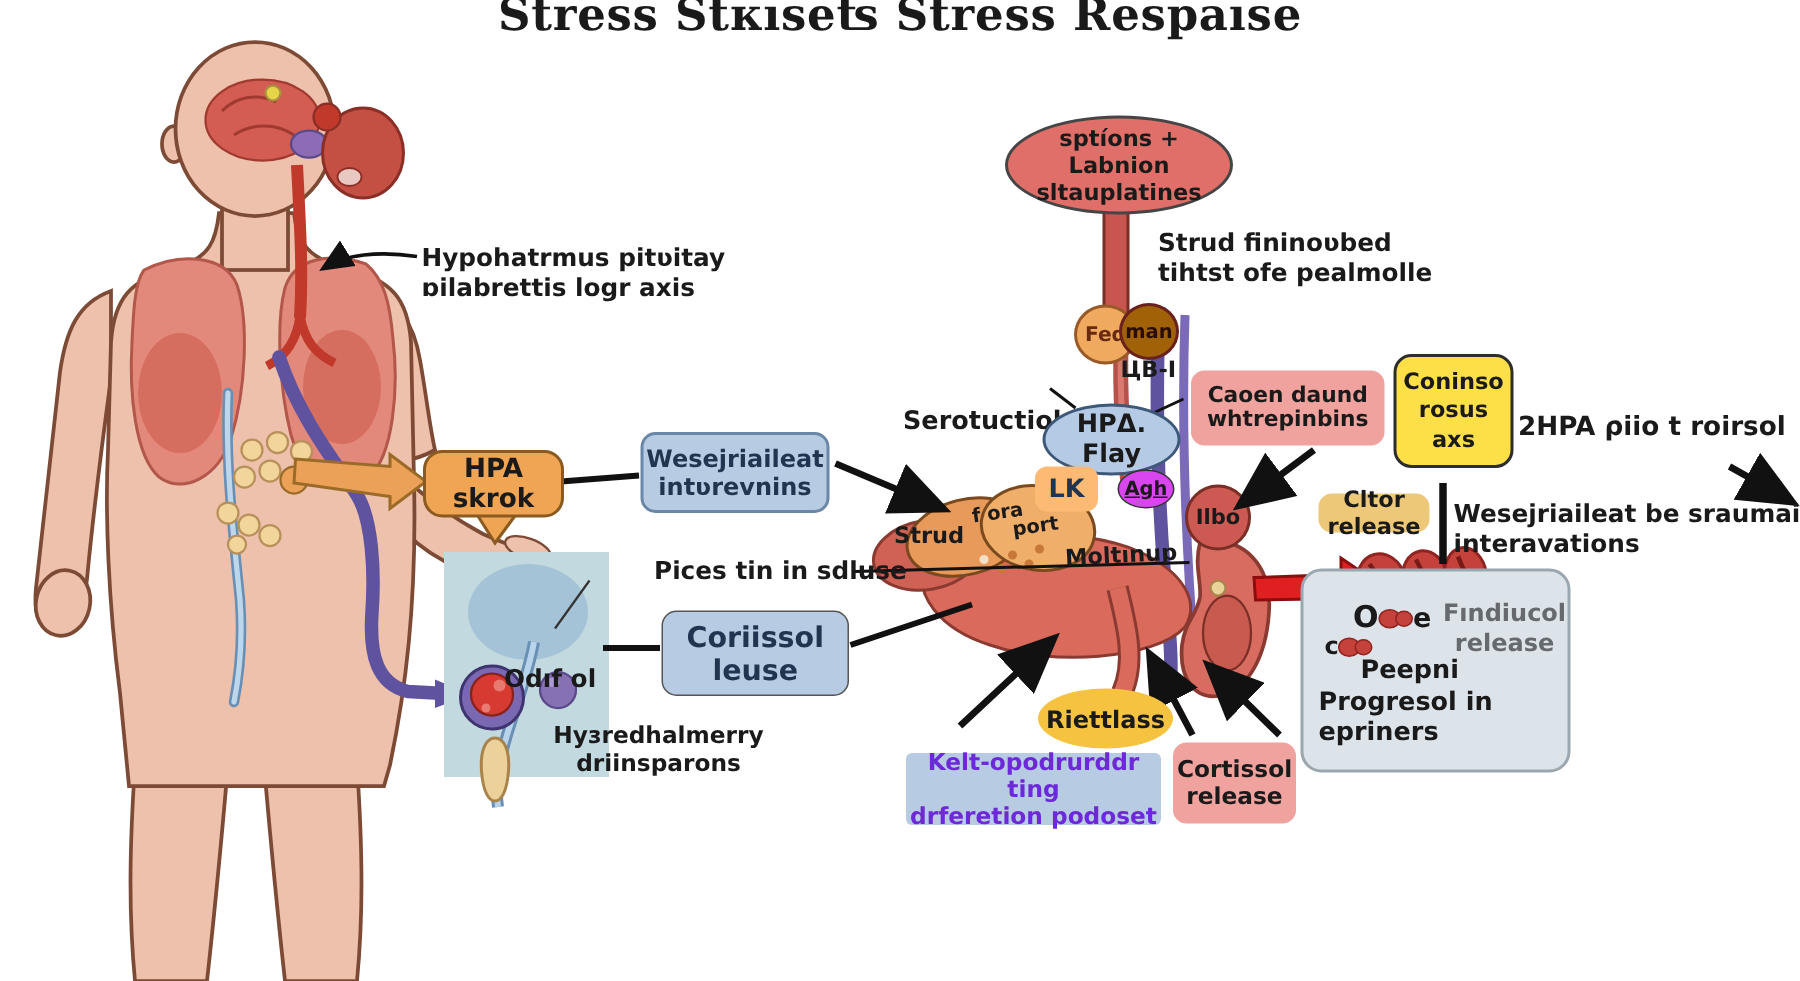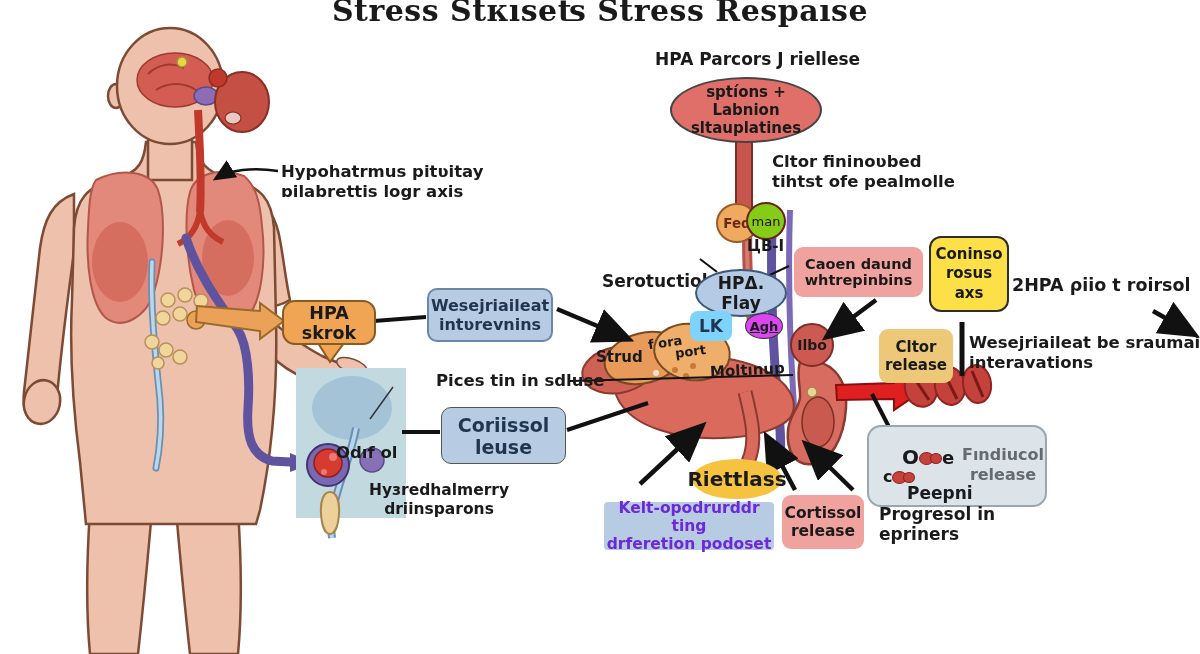--- a/index.html
+++ b/index.html
@@ -172,71 +172,70 @@
     <line x1="1153" y1="311" x2="1192" y2="333" stroke-width="4.5" marker-end="url(#ah)"></line>
     <line x1="640" y1="484" x2="700" y2="428" stroke-width="4.5" marker-end="url(#ah)"></line>
     <line x1="795" y1="490" x2="768" y2="439" stroke-width="4.5" marker-end="url(#ah)"></line>
     <line x1="853" y1="490" x2="808" y2="446" stroke-width="4.5" marker-end="url(#ah)"></line>
     <line x1="872" y1="394" x2="889" y2="427" stroke-width="4"></line>
   </g>
 </svg>
 
 <div class="title">Stress Stкıseʦ Stress Respaıse</div>
 
-<div class="lbl" style="left:655px;top:49px;width:200px;text-align:center;font-size:17px;">HPA Parcors J riellese</div>
 
 <div class="box oval-pink ctr" style="left:670px;top:77px;width:152px;height:66px;font-weight:bold;font-size:15px;">
   <span>sptíons + Labnion</span>
   <span>sltauplatines</span>
 </div>
 
 <div class="lbl" style="left:772px;top:152px;font-size:16.5px;">
-  <span style="display:block">Cltor fininoʋbed</span>
+  <span style="display:block">Strud fininoʋbed</span>
   <span style="display:block">tihtst ofe pealmolle</span>
 </div>
 
 <div class="lbl" style="left:281px;top:162px;font-size:16.5px;">
   <span style="display:block">Hypohatrmus pitʋitay</span>
   <span style="display:block">ɒilabrettis logr axis</span>
 </div>
 
 <div class="box ctr" style="left:692px;top:203px;width:42px;height:40px;border-radius:50%;background:#efaa60;border:2px solid #9a5a28;font-weight:bold;font-size:13.5px;color:#6a2a10;margin-left:24px;">
   <span>Fed</span>
 </div>
-<div class="box ctr" style="left:746px;top:202px;width:40px;height:38px;border-radius:50%;background:#84cc16;border:2px solid #6a201c;font-weight:normal;font-size:13px;color:#2a0c0a;">
+<div class="box ctr" style="left:746px;top:202px;width:40px;height:38px;border-radius:50%;background:#a16207;border:2px solid #6a201c;font-weight:bold;font-size:13px;color:#2a0c0a;">
   <span>man</span>
 </div>
 
 <div class="lbl" style="left:602px;top:239px;font-size:17px;margin-top:32px;">Serotuctiol</div>
 <div class="lbl" style="left:747px;top:237px;font-size:15px;">ЦB-I</div>
 
 <div class="box ctr" style="left:695px;top:269px;width:92px;height:48px;border-radius:50%;background:#b5cbe5;border:2.5px solid #3d5878;font-weight:bold;font-size:17px;">
   <span>HPΔ. Flay</span>
 </div>
-<div class="box ctr" style="left:690px;top:311px;width:42px;height:30px;border-radius:8px;background:#7dd3fc;font-weight:bold;font-size:17px;color:#1f3550;">
+<div class="box ctr" style="left:690px;top:311px;width:42px;height:30px;border-radius:8px;background:#fdba74;font-weight:bold;font-size:17px;color:#1f3550;">
   <span>LK</span>
 </div>
 <div class="box ctr" style="left:745px;top:313px;width:38px;height:26px;border-radius:50%;background:#d946ef;border:1.5px solid #333;font-weight:bold;font-size:13px;text-decoration:underline;">
   <span>Agh</span>
 </div>
 
 <div class="box pinkbox ctr" style="left:794px;top:247px;width:129px;height:50px;font-weight:bold;font-size:14.5px;">
   <span>Caoen daund</span>
   <span>whtrepinbins</span>
 </div>
 
 <div class="box greenbox ctr" style="left:929px;top:236px;width:80px;height:76px;font-weight:bold;font-size:15px;line-height:1.3;">
   <span>Coninso</span>
   <span>rosus</span>
   <span>axs</span>
 </div>
 
 <div class="lbl" style="left:1012px;top:275px;font-size:17.5px;">2HPA ρiio t roirsol</div>
 
-<div class="box yellowbox ctr" style="left:879px;top:329px;width:74px;height:54px;font-weight:bold;font-size:15px;align-items:center;">
+<div class="box yellowbox ctr" style="left:879px;top:329px;width:74px;height:26px;font-weight:bold;font-size:15px;align-items:center;">
   <span>Cltor</span>
   <span>release</span>
 </div>
 
 <div class="lbl" style="left:969px;top:333px;font-size:16.5px;">
   <span style="display:block">Wesejriaileat be sraumaiention</span>
   <span style="display:block">interavations</span>
 </div>
 
 <div class="box orangebubble ctr" style="left:282px;top:300px;width:94px;height:45px;font-weight:bold;font-size:17.5px;">
@@ -260,35 +259,35 @@
   <span>Hyзredhalmerry</span>
   <span>driinsparons</span>
 </div>
 
 <div class="lbl" style="left:596px;top:348px;font-size:15px;text-align:center;">Strud</div>
 <div class="lbl" style="left:648px;top:335px;font-size:13px;transform:rotate(-8deg);">f ora</div>
 <div class="lbl" style="left:675px;top:344px;font-size:13px;transform:rotate(-8deg);">port</div>
 <div class="lbl" style="left:710px;top:361px;font-size:15px;transform:rotate(-3deg);">Moltınup</div>
 <div class="lbl" style="left:796px;top:337px;width:32px;text-align:center;font-size:14px;">Ilbo</div>
 
-<div class="box yelloval ctr" style="left:692px;top:459px;width:90px;height:40px;font-weight:bold;font-size:20px;">
+<div class="box yelloval ctr" style="left:692px;top:459px;width:90px;height:40px;font-weight:bold;font-size:16px;">
   <span>Riettlass</span>
 </div>
 
 <div class="box bluebox ctr" style="left:604px;top:502px;width:170px;height:48px;border-radius:4px;font-weight:bold;font-size:15.5px;color:#6d28d9;">
   <span>Kelt-opodrurddr ting</span>
   <span>drferetion podoset</span>
 </div>
 
 <div class="box pinkbox ctr" style="left:782px;top:495px;width:82px;height:54px;font-weight:bold;font-size:15.5px;">
   <span>Cortissol</span>
   <span>release</span>
 </div>
 
-<div class="box graybox" style="left:867px;top:379px;width:180px;height:82px;margin-top:46px;">
+<div class="box graybox" style="left:867px;top:379px;width:180px;height:136px;">
   <div style="position:absolute;left:33px;top:18px;font-weight:bold;font-size:20px;">
     <span>O</span><span class="cell"></span><span class="cell sm"></span><span style="font-size:18px;">e</span>
   </div>
   <div style="position:absolute;left:14px;top:40px;font-weight:bold;font-size:16px;">
     <span>c</span><span class="cell"></span><span class="cell sm"></span>
   </div>
   <div class="gray-t" style="position:absolute;left:92px;top:18px;width:84px;text-align:center;font-size:16px;font-weight:bold;line-height:1.25;">
     <span style="display:block">Fındiucol</span>
     <span style="display:block">release</span>
   </div>

